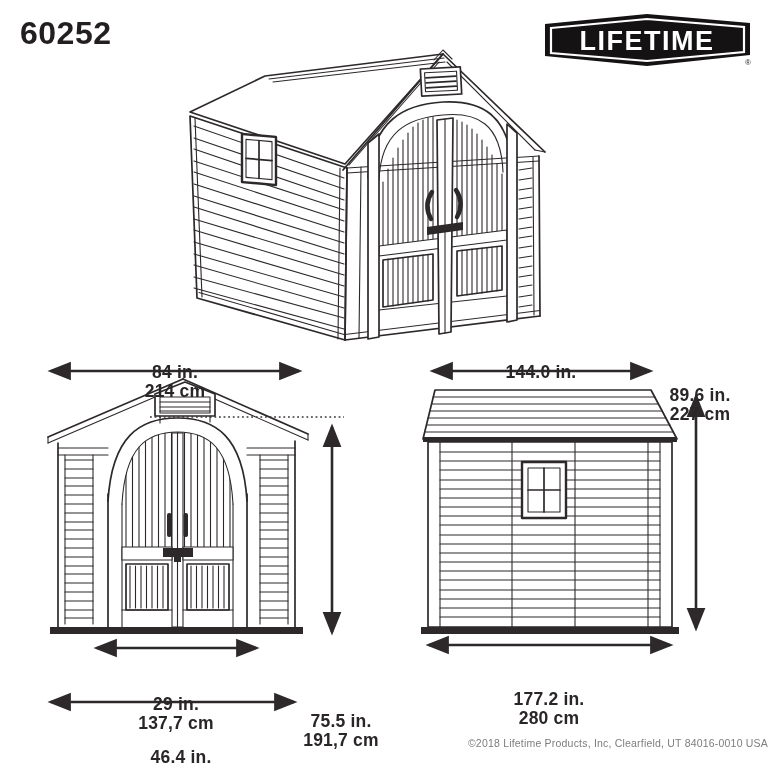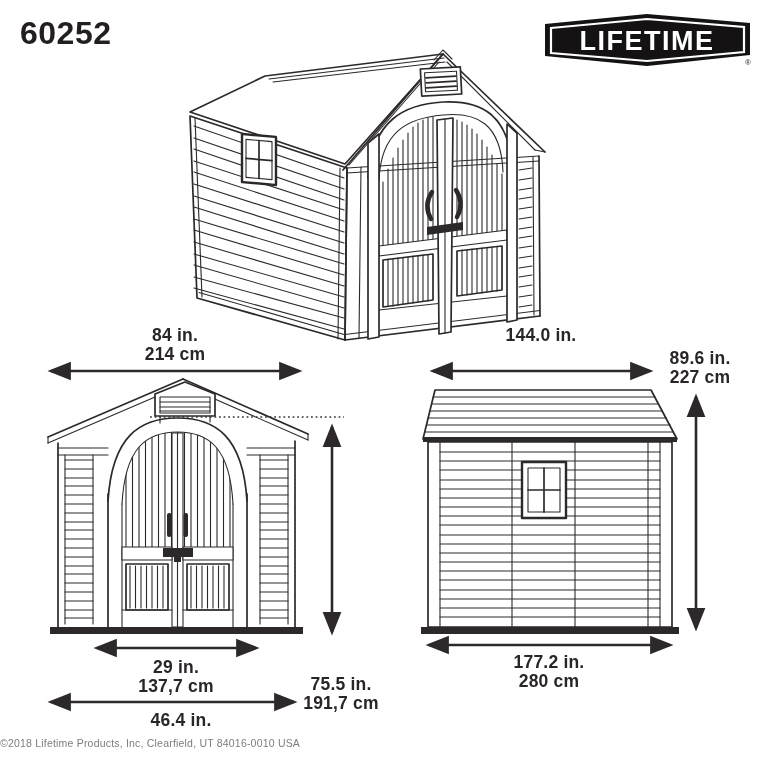--- a/index.html
+++ b/index.html
@@ -2,22 +2,22 @@
 <html><head>
 <meta charset="utf-8">
 <style>
   html,body{margin:0;padding:0;background:#fff;}
   .page{position:relative;width:768px;height:768px;background:#fff;overflow:hidden;
         font-family:"Liberation Sans",sans-serif;color:#231f20;}
   .abs{position:absolute;}
   .model{left:20px;top:15px;font-size:32px;font-weight:bold;letter-spacing:.5px;}
   .subtitle{left:22px;top:48px;font-size:16.5px;letter-spacing:.2px;}
   .dim{position:absolute;text-align:center;font-size:17.5px;line-height:19px;
-       font-weight:600;letter-spacing:.2px;color:#2a2627;}
-  .copyright{position:absolute;left:0;top:737px;width:768px;text-align:left;
+       font-weight:600;letter-spacing:.2px;color:#2a2627;margin-top:37px;}
+  .copyright{position:absolute;left:0;top:737px;width:768px;text-align:right;
              font-size:10.5px;color:#7d7d7d;letter-spacing:.2px;}
   .reg{position:absolute;left:745px;top:58px;font-size:8px;color:#2a2627;}
   svg{display:block;}
   .s{stroke:#2d292a;fill:none;stroke-width:1.1;stroke-linecap:round;stroke-linejoin:round;}
   .s2{stroke:#2d292a;fill:none;stroke-width:1.7;stroke-linecap:round;stroke-linejoin:round;}
   .s3{stroke:#2d292a;fill:none;stroke-width:2.4;stroke-linecap:round;stroke-linejoin:round;}
   .w{fill:#ffffff;}
   .d{fill:#2d292a;stroke:none;}
   .ann{stroke:#2d292a;stroke-width:2.6;}
 </style>

